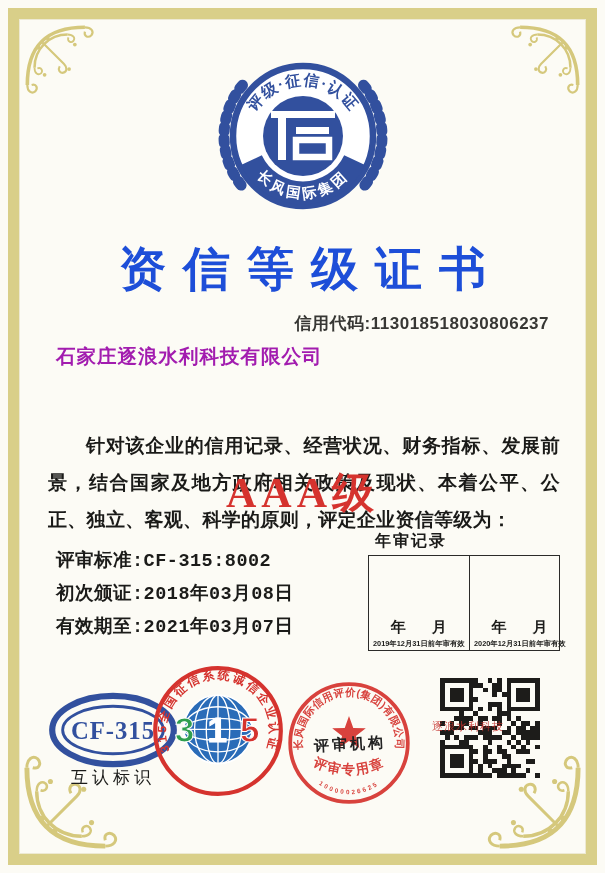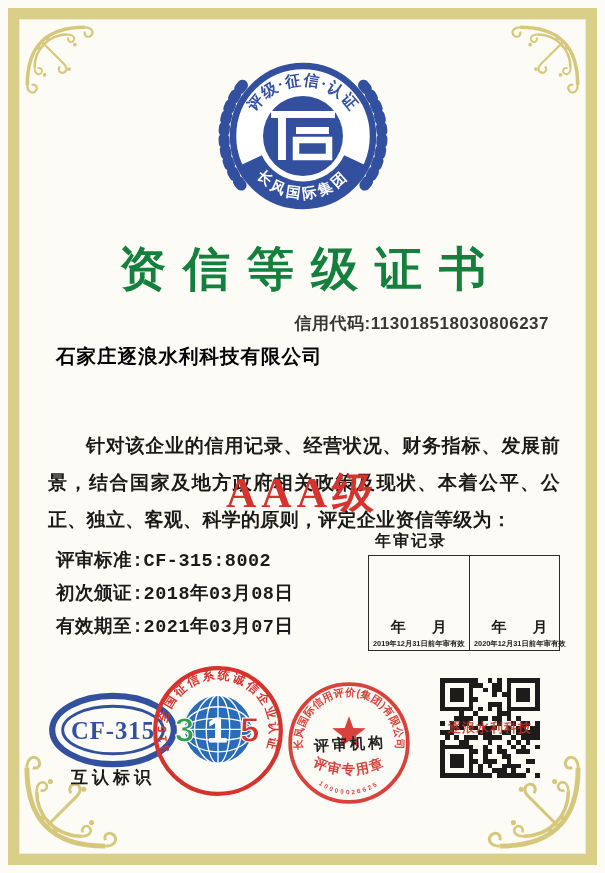--- a/index.html
+++ b/index.html
@@ -11,55 +11,55 @@
   
   .corner{position:absolute;color:#d5c87c;}
   .c-tl{left:23px;top:23px;}
   .c-tr{right:23px;top:23px;transform:scaleX(-1);}
   .c-bl{left:21px;bottom:21px;transform:scaleY(-1);}
   .c-br{right:21px;bottom:21px;transform:scale(-1,-1);}
   
   .emblem{position:absolute;left:50%;top:56px;transform:translateX(-50%);}
   
   .title{position:absolute;left:0;right:0;top:238px;text-align:center;
-         font-size:47px;font-weight:900;color:#15803d;letter-spacing:17px;text-indent:17px;}
+         font-size:47px;font-weight:900;color:#1d4ed8;letter-spacing:17px;text-indent:17px;}
   .credit-code{position:absolute;right:56px;top:312px;font-size:17px;font-weight:700;
          color:#373734;letter-spacing:.5px;}
-  .company{position:absolute;left:56px;top:343px;font-size:19.5px;font-weight:700;color:#000000;letter-spacing:1px;}
+  .company{position:absolute;left:56px;top:343px;font-size:19.5px;font-weight:700;color:#a21caf;letter-spacing:1px;}
   .para{position:absolute;left:48px;right:45px;top:381px;font-family:"Liberation Serif",serif;
         font-size:19px;line-height:37px;font-weight:700;color:#1a1a18;text-align:justify;
         text-indent:2em;letter-spacing:.3px;margin-top:46px;}
   .rating{position:absolute;left:0;right:0;top:465px;text-align:center;font-family:"Liberation Serif",serif;
         font-size:42px;font-weight:700;color:#d5332e;letter-spacing:5px;}
   .details{position:absolute;left:56px;top:545px;font-family:Liberation Mono, monospace;
         font-size:18.5px;line-height:33px;font-weight:700;color:#1b1b19;letter-spacing:.5px;}
   
   .ar-title{position:absolute;left:375px;top:531px;font-family:Liberation Sans, sans-serif;
         font-size:16px;font-weight:700;color:#1b1b19;letter-spacing:2px;}
   .ar-table{position:absolute;left:368px;top:555px;width:190px;height:94px;display:flex;
         border:1.5px solid #2b2b29;}
   .ar-cell{flex:1;display:flex;flex-direction:column;justify-content:flex-end;align-items:center;}
   .ar-cell + .ar-cell{border-left:1.5px solid #2b2b29;}
   .ar-ym{font-family:"Liberation Serif",serif;font-size:15px;font-weight:700;color:#1b1b19;
         display:flex;gap:26px;margin-bottom:1px;}
   .ar-note{font-size:8px;font-weight:700;color:#222220;white-space:nowrap;transform:scale(.92);margin-bottom:1px;}
   
   .cf-badge{position:absolute;left:46px;top:692px;}
   .mutual{position:absolute;left:46px;top:766px;width:134px;text-align:center;
-        font-family:"Liberation Serif",serif;font-size:17px;font-weight:700;color:#1b1b19;letter-spacing:4px;}
+        font-family:"Liberation Serif",serif;font-size:17px;font-weight:400;color:#1b1b19;letter-spacing:4px;}
   .globe-seal{position:absolute;left:151px;top:664px;}
   .stamp{position:absolute;left:286px;top:680px;}
   .agency-label{position:absolute;left:308px;top:735px;width:84px;text-align:center;
         font-size:15px;font-weight:700;color:#222;letter-spacing:3px;transform:rotate(-3deg);}
   .qr-wrap{position:absolute;left:440px;top:678px;width:100px;height:100px;}
   .qr-grid{display:grid;grid-template-columns:repeat(21,1fr);grid-template-rows:repeat(21,1fr);
         width:100px;height:100px;}
   .qm{background:#1d1c1a;}
-  .qr-overlay{position:absolute;left:-8px;right:-8px;top:41px;text-align:center;font-size:13px;
-        font-weight:700;color:rgba(196,48,43,.85);letter-spacing:1px;}
+  .qr-overlay{position:absolute;left:-8px;right:-8px;top:41px;text-align:left;font-size:11px;
+        font-weight:400;color:rgba(196,48,43,.85);letter-spacing:1px;}
   .qr-caption{position:absolute;left:420px;top:788px;width:140px;text-align:center;
         font-family:"Liberation Serif",serif;font-size:15.5px;font-weight:700;color:#1b1b19;letter-spacing:1px;}
 </style>
 </head>
 <body>
 
 <svg width="0" height="0" style="position:absolute">
   <defs>
     <symbol id="flourish" viewBox="0 0 100 100">
       <g fill="none" stroke="currentColor">

